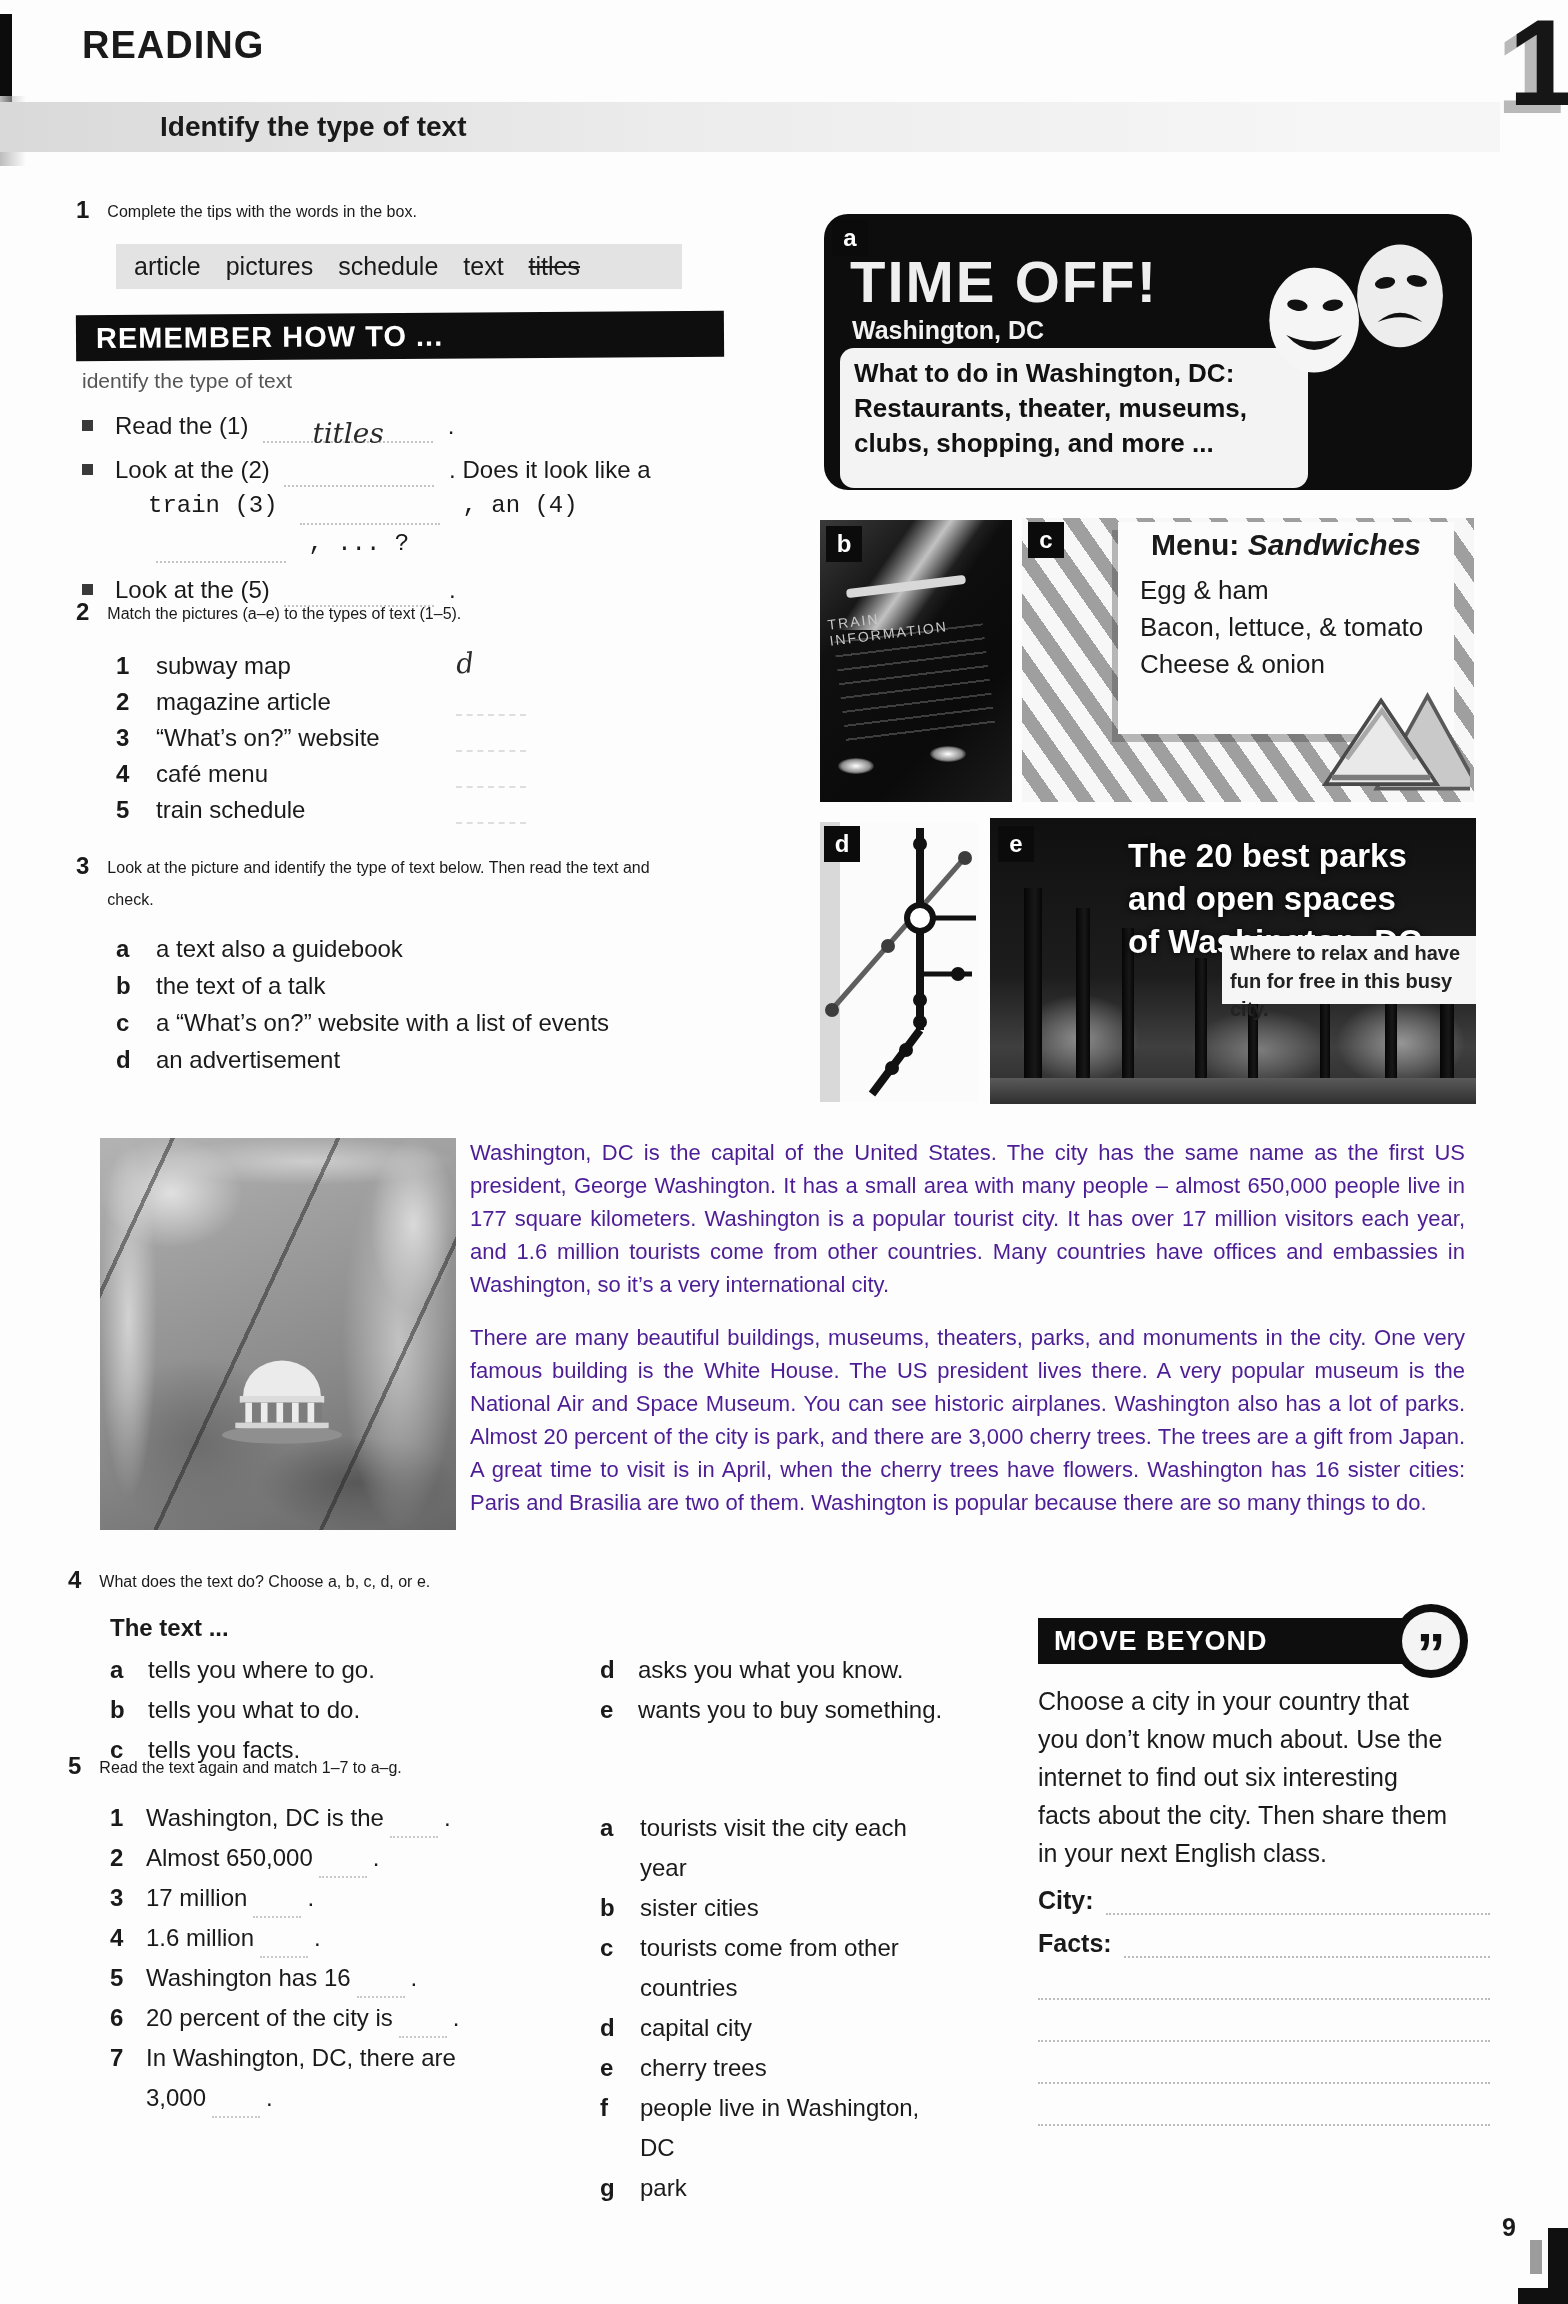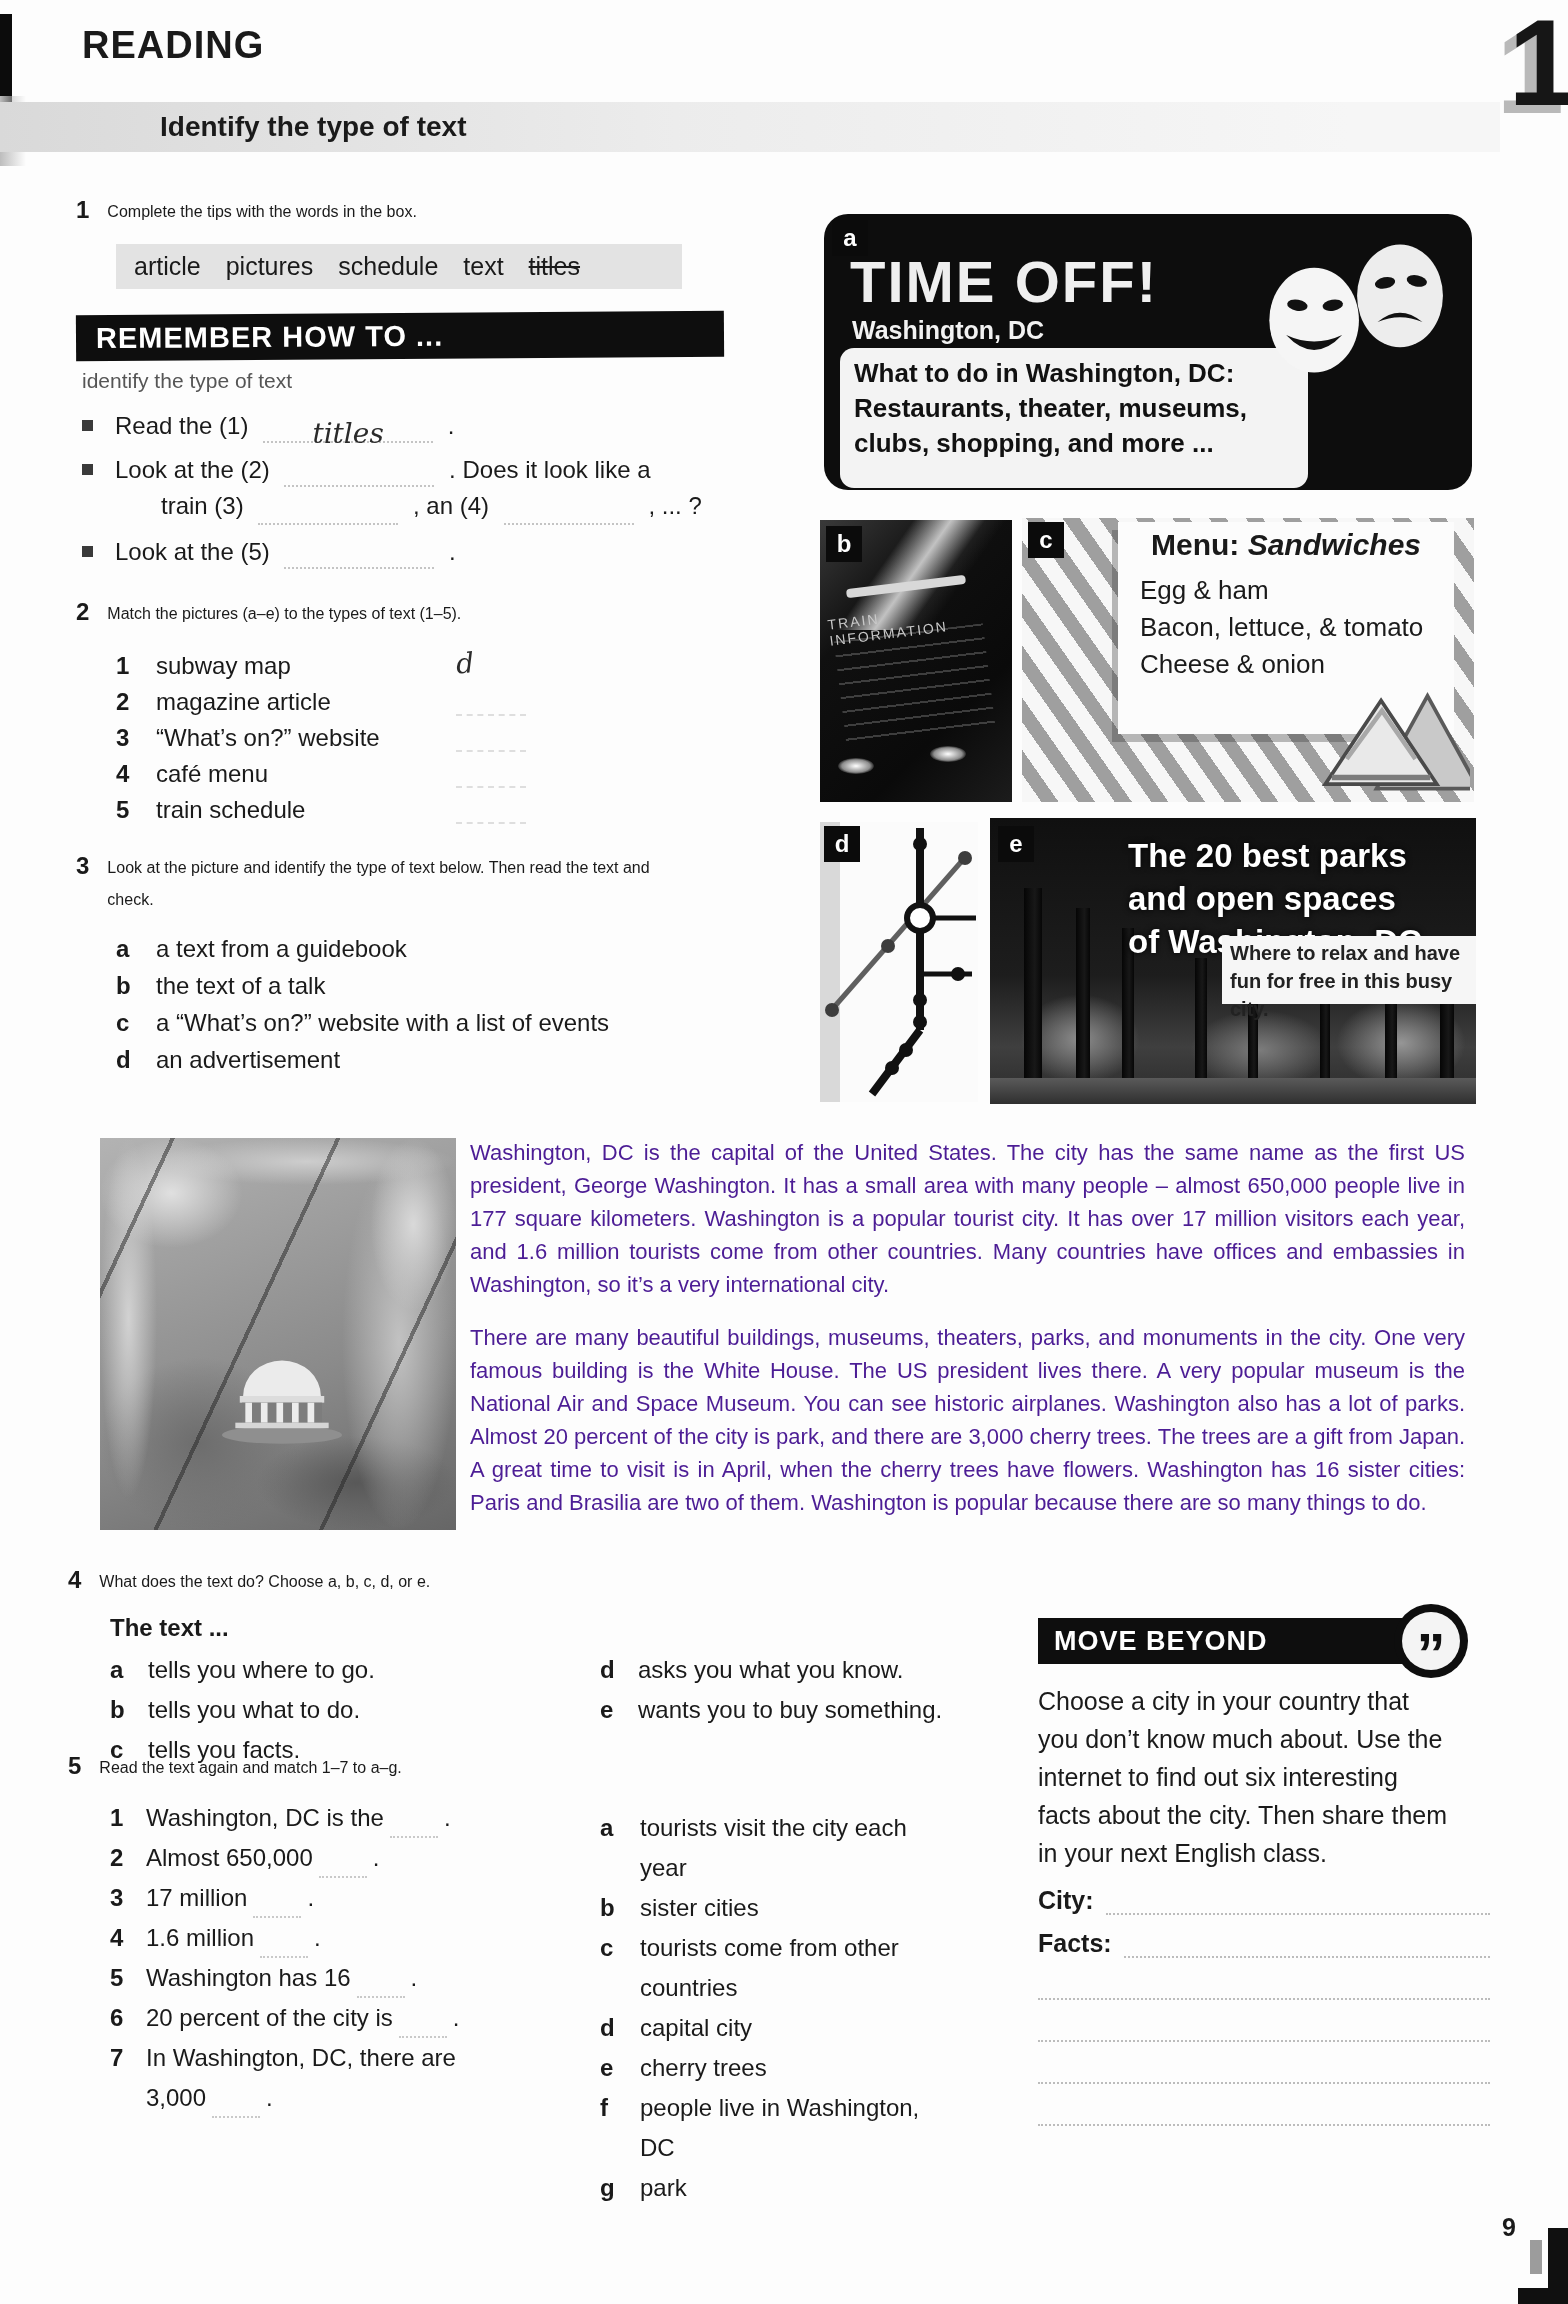--- a/index.html
+++ b/index.html
@@ -30,21 +30,21 @@
   #ex1{left:76px;top:196px;width:648px;}
   .word-box{margin:16px 0 0 40px;background:#e3e3e3;padding:8px 18px;width:530px;font-size:25px;
             display:flex;gap:25px;}
   .word-box .struck{text-decoration:line-through;}
   .remember-banner{margin-top:24px;background:#0e0e0e;color:#fff;height:46px;line-height:46px;
                    padding-left:20px;font-size:29px;font-weight:bold;letter-spacing:1px;transform:rotate(-0.4deg);}
   .remember-sub{margin:10px 0 0 6px;font-size:21px;color:#555;}
   .tips{margin:16px 0 0 6px;font-size:24px;}
   .tip-row{display:flex;margin-top:10px;line-height:34px;}
   .bullet{flex:0 0 11px;width:11px;height:11px;background:#3a3a3a;margin:11px 22px 0 0;}
-  .tip-indent{margin-left:46px;line-height:38px;}
+  .tip-indent{margin-left:33px;line-height:38px;font-family:Liberation Mono, monospace;}
 
   
   #ex2{left:76px;top:598px;width:640px;}
   #ex2 .ex-title{width:560px;}
   .ex2-items{margin:14px 0 0 40px;font-size:24px;}
   .ex2-row{display:flex;height:36px;align-items:flex-end;}
   .ex2-row .n{font-weight:bold;width:40px;}
   .ex2-row .t{width:300px;}
   .ex2-ans{width:90px;position:relative;}
 
@@ -273,21 +273,21 @@
   </div>
 
   <div class="ex" id="ex3">
     <div class="ex-head">
       <span class="ex-num">3</span>
       <span class="ex-title">Look at the picture and identify the type of text below. Then read the text and check.</span>
     </div>
     <div class="opt-list">
       <div class="opt-row">
         <span class="l">a</span>
-        <span>a text from a guidebook</span>
+        <span>a text also a guidebook</span>
       </div>
       <div class="opt-row">
         <span class="l">b</span>
         <span>the text of a talk</span>
       </div>
       <div class="opt-row">
         <span class="l">c</span>
         <span>a “What’s on?” website with a list of events</span>
       </div>
       <div class="opt-row">

